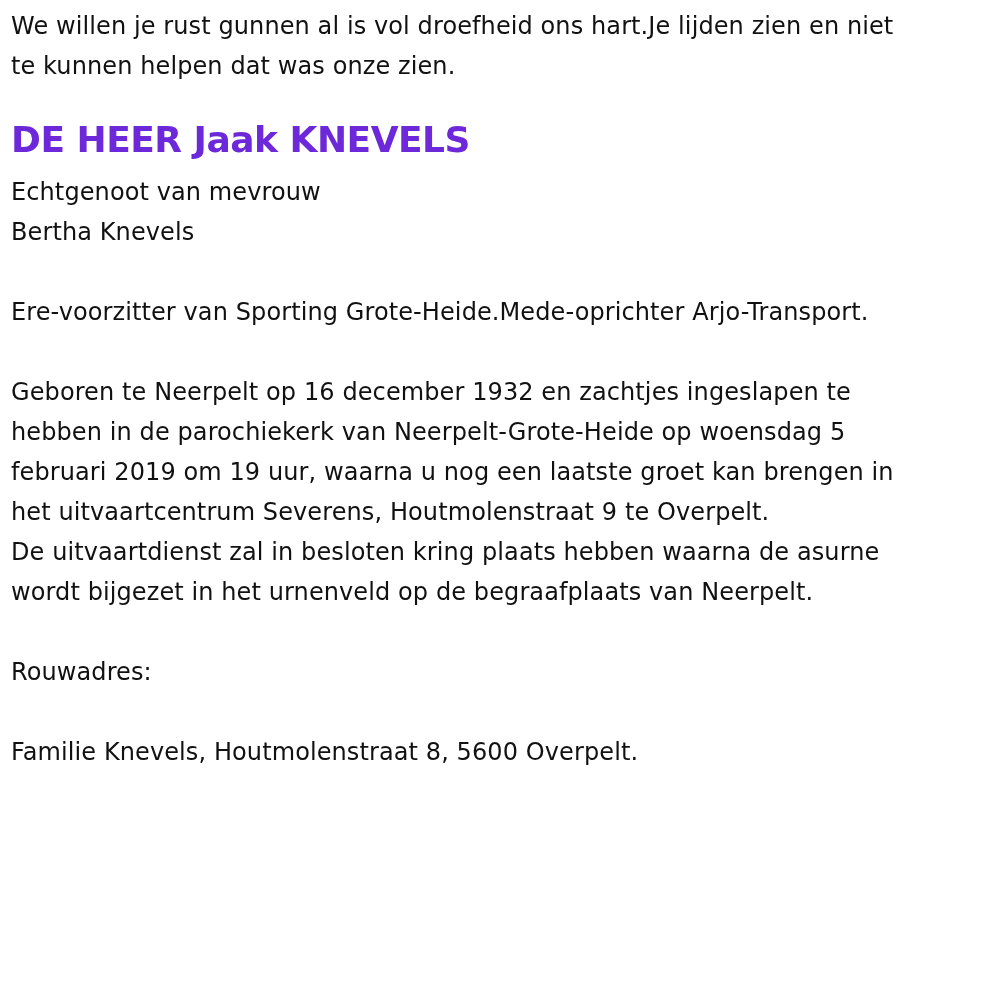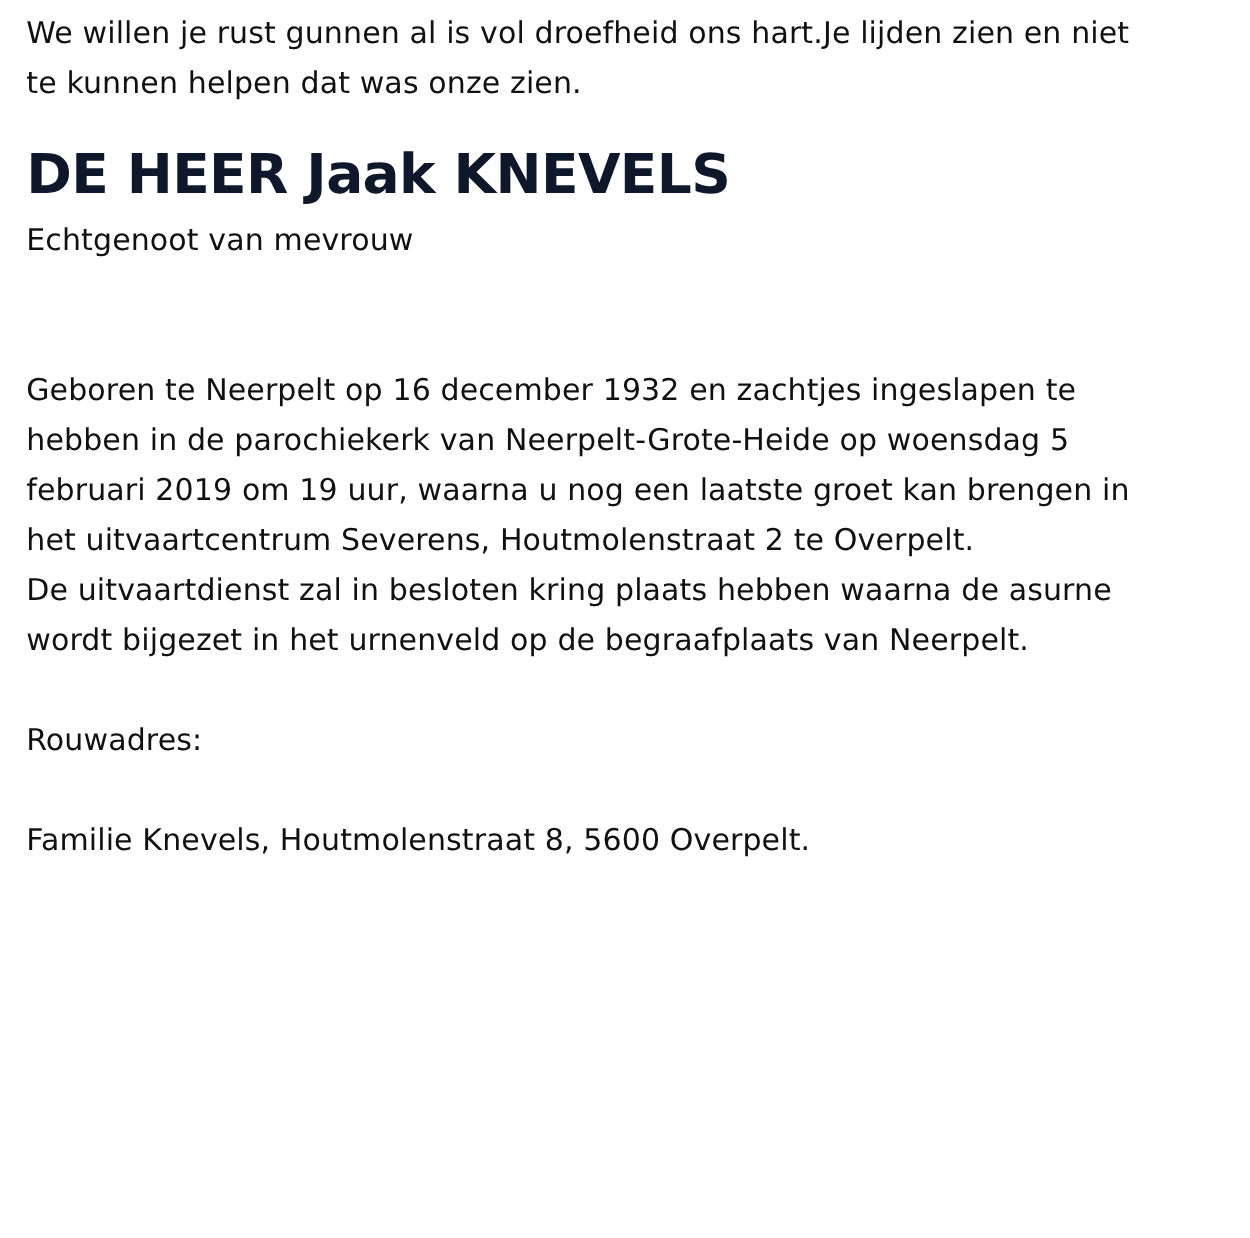--- a/index.html
+++ b/index.html
@@ -9,71 +9,73 @@
     }
     body {
       width: 1000px;
       height: 990px;
       overflow: hidden;
       font-family: "DejaVu Sans", "Liberation Sans", sans-serif;
       color: #111111;
     }
     .page {
       position: relative;
-      padding: 0 10px 0 21px;
+      padding: 0 10px 0 11px;
       box-sizing: border-box;
       width: 1000px;
     }
     .line {
       font-size: 24px;
       line-height: 40px;
       height: 40px;
       white-space: nowrap;
       letter-spacing: 0.1px;
     }
     .blank { height: 40px; }
     .title {
       font-family: "DejaVu Sans", sans-serif;
       font-weight: bold;
-      font-size: 44px;
+      font-size: 36px;
       line-height: 40px;
       height: 40px;
       margin-top: 34px;
       margin-bottom: 12px;
       letter-spacing: -0.5px;
-      color: #0f172a;
+      color: #6d28d9;
     }
     .first { margin-top: 6px; }
   </style>
 </head>
 <body>
 
 <div class="page">
 
   <div>
     <div class="line first">We willen je rust gunnen al is vol droefheid ons hart.Je lijden zien en niet</div>
     <div class="line">te kunnen helpen dat was onze zien.</div>
   </div>
 
   <div class="title">DE HEER Jaak KNEVELS</div>
 
   <div>
     <div class="line">Echtgenoot van mevrouw</div>
+    <div class="line">Bertha Knevels</div>
   </div>
 
   <div class="blank"></div>
 
+  <div class="line">Ere-voorzitter van Sporting Grote-Heide.Mede-oprichter Arjo-Transport.</div>
 
   <div class="blank"></div>
 
   <div>
     <div class="line">Geboren te Neerpelt op 16 december 1932 en zachtjes ingeslapen te</div>
     <div class="line">hebben in de parochiekerk van Neerpelt-Grote-Heide op woensdag 5</div>
     <div class="line">februari 2019 om 19 uur, waarna u nog een laatste groet kan brengen in</div>
-    <div class="line">het uitvaartcentrum Severens, Houtmolenstraat 2 te Overpelt.</div>
+    <div class="line">het uitvaartcentrum Severens, Houtmolenstraat 9 te Overpelt.</div>
     <div class="line">De uitvaartdienst zal in besloten kring plaats hebben waarna de asurne</div>
     <div class="line">wordt bijgezet in het urnenveld op de begraafplaats van Neerpelt.</div>
   </div>
 
   <div class="blank"></div>
 
   <div class="line">Rouwadres:</div>
 
   <div class="blank"></div>
 

